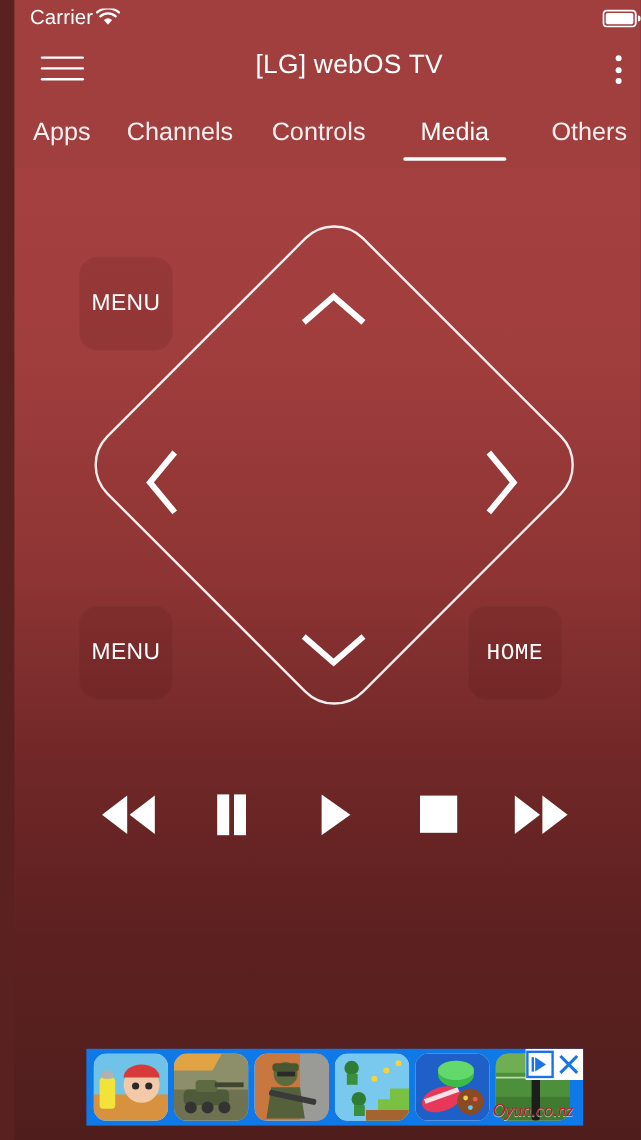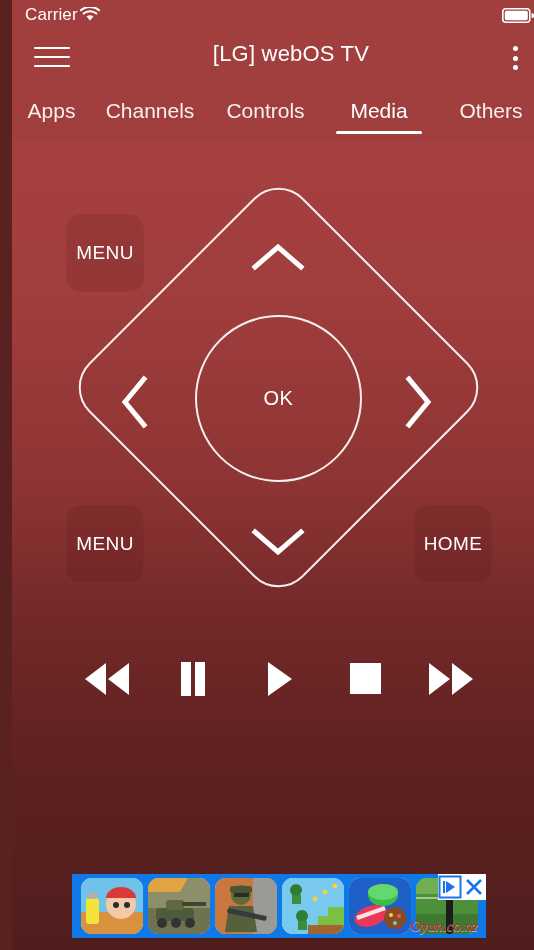--- a/index.html
+++ b/index.html
@@ -84,21 +84,21 @@
   .corner-btn{
     position:absolute; width:78px; height:78px; border-radius:15px;
     background:rgba(70,12,12,.14);
     display:flex; align-items:center; justify-content:center;
     font-size:19px; letter-spacing:.4px; color:#fff; cursor:pointer;
     box-shadow:inset 0 0 0 1px rgba(255,255,255,.02);
   }
   #btn-exit{ left:54px;  top:74px; }
   #btn-menu{ left:402px; top:74px; }
   #btn-back{ left:54px;  top:365px; }
-  #btn-home{ left:402px; top:365px; }
+  #btn-home{ left:378px; top:365px;font-family:Liberation Mono, monospace; }
 
   #diamond-svg{ position:absolute; left:0; top:0; }
 
   .dchev{ position:absolute; cursor:pointer; }
   #chev-up{    left:236px; top:100px; }
   #chev-down{  left:236px; top:383px; }
   #chev-left{  left:105px; top:232px; }
   #chev-right{ left:388px; top:232px; }
 
   #ok-btn{
@@ -114,21 +114,21 @@
     display:flex; align-items:center; justify-content:space-around;
     padding:0 52px;
   }
   .tbtn{ cursor:pointer; display:flex; align-items:center; justify-content:center;
          width:62px; height:62px; }
 
   
   #ad{
     position:absolute; left:60px; top:874px; width:414px; height:64px;
     background:#1079e8; overflow:hidden;
-    display:flex; align-items:center; padding:4px 6px; gap:5px;justify-content:center;
+    display:flex; align-items:center; padding:4px 6px; gap:5px;
   }
   .ad-tile{
     width:62px; height:56px; border-radius:11px; flex:0 0 auto;
     box-shadow:0 0 0 2px rgba(255,255,255,.85) inset;
     position:relative; overflow:hidden;
   }
   #ad-brand{
     position:absolute; right:8px; bottom:3px;
     font-family:"Liberation Serif", serif; font-style:italic;
     font-size:15px; color:#c4122f; text-shadow:0 1px 0 rgba(255,255,255,.6);
@@ -226,23 +226,20 @@
       <svg width="36" height="60" viewBox="0 0 36 60">
         <path d="M27 7 L8 30 L27 53" fill="none" stroke="#fff" stroke-width="5" stroke-linecap="square" stroke-linejoin="miter"></path>
       </svg>
     </div>
     <div class="dchev" id="chev-right">
       <svg width="36" height="60" viewBox="0 0 36 60">
         <path d="M9 7 L28 30 L9 53" fill="none" stroke="#fff" stroke-width="5" stroke-linecap="square" stroke-linejoin="miter"></path>
       </svg>
     </div>
 
-    <div id="ok-btn">
-      <span>OK</span>
-    </div>
   </div>
 
   <div id="transport">
 
     <div class="tbtn">
       <span>
         <svg width="54" height="44" viewBox="0 0 54 44">
           <path d="M26 6 L26 38 L5 22 Z" fill="#fff"></path>
           <path d="M49 6 L49 38 L28 22 Z" fill="#fff"></path>
         </svg>

